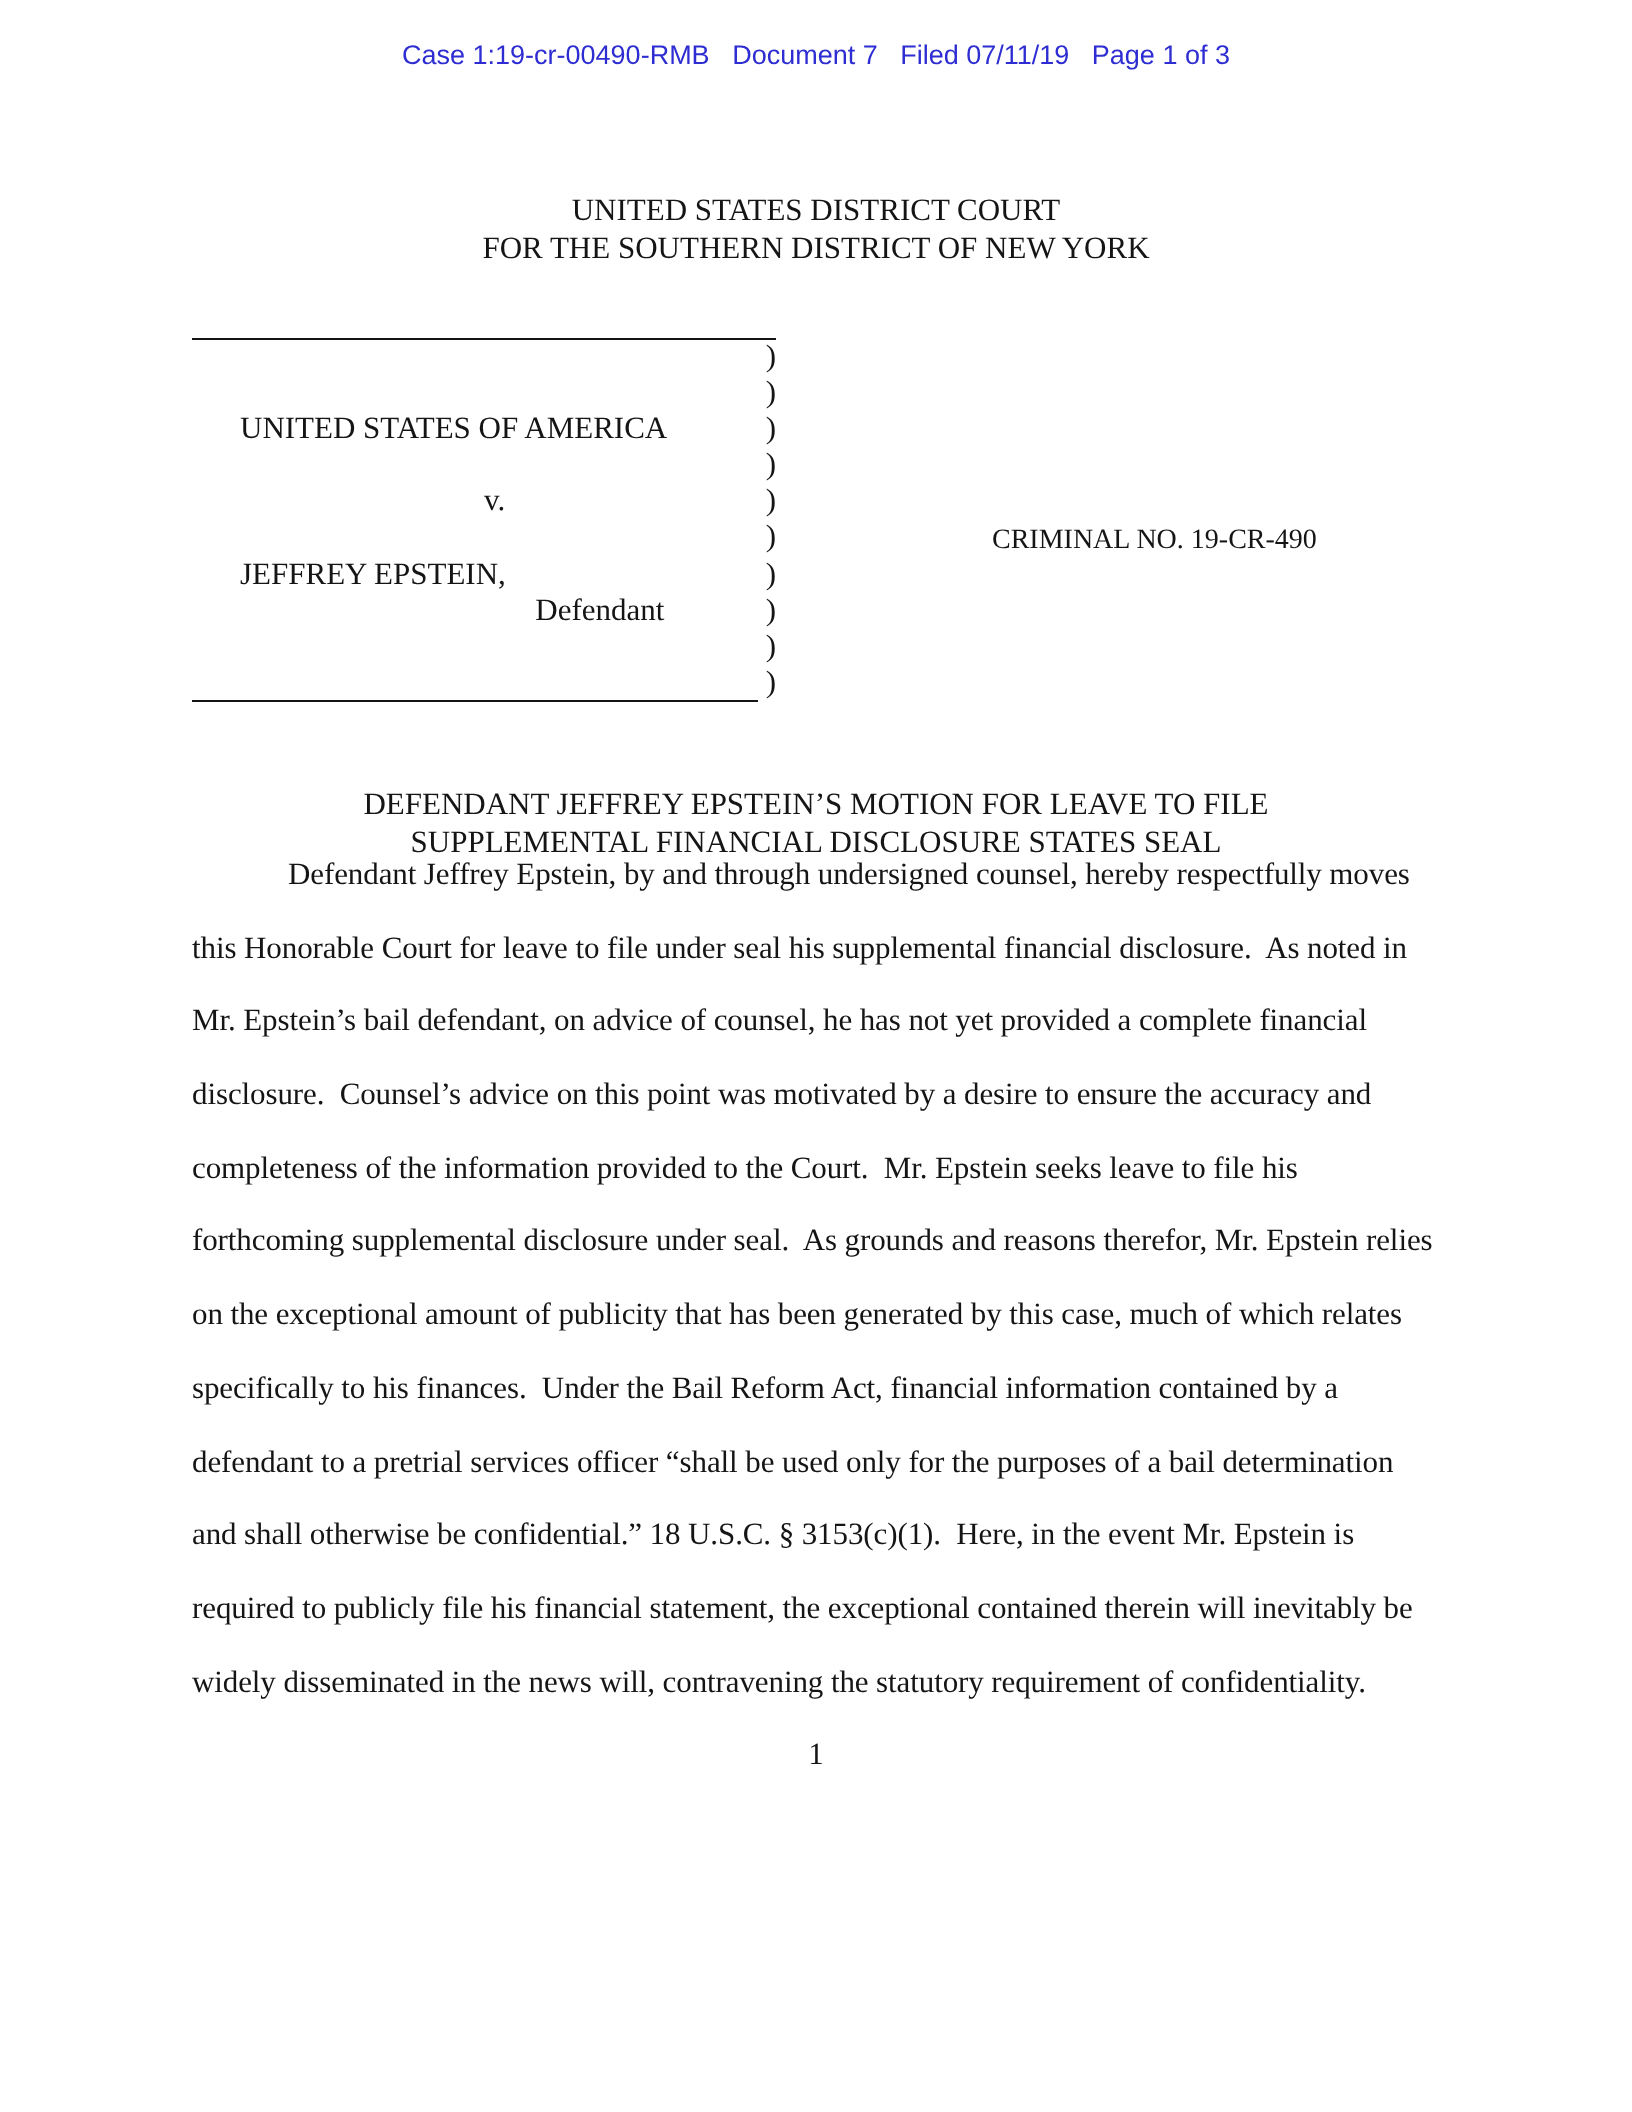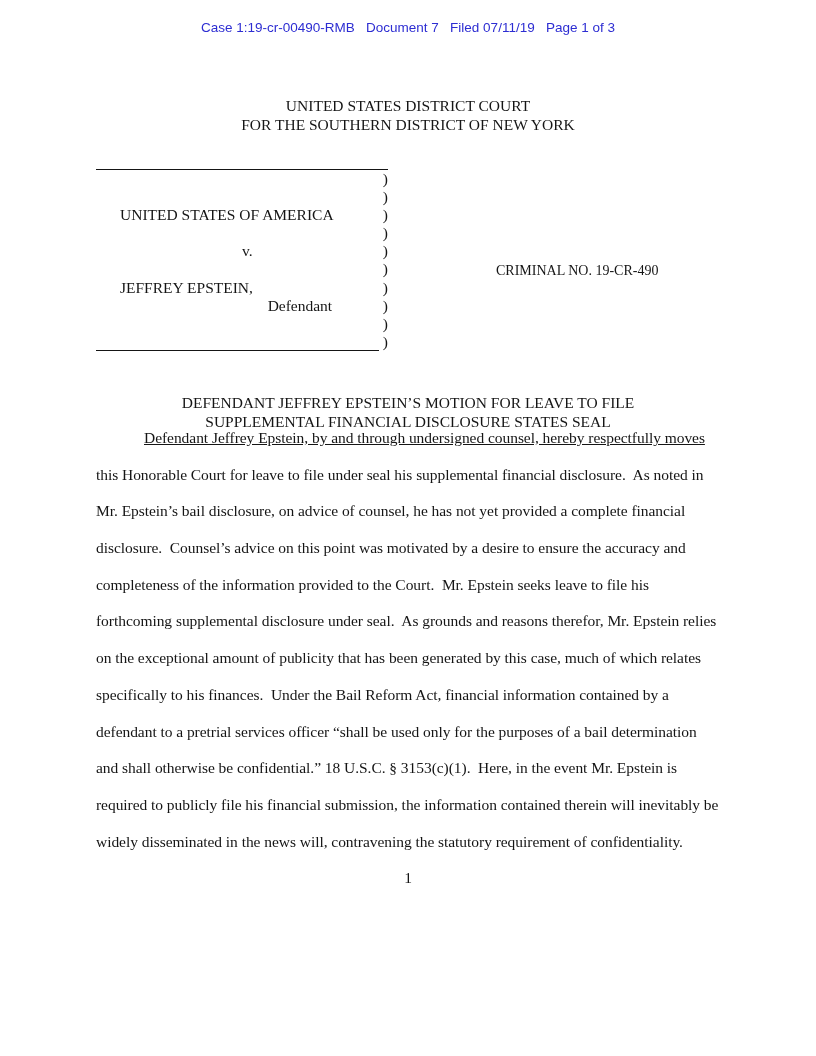--- a/index.html
+++ b/index.html
@@ -87,21 +87,21 @@
     left: 96px;
     width: 640px;
     font-size: 15.5px;
     letter-spacing: -0.05px;
   }
   .body-line {
     height: 36.7px;
     line-height: 36.7px;
     white-space: pre;
   }
-  .body-line.first { padding-left: 48px; text-decoration: underline; }
+  .body-line.first { padding-left: 48px; }
   .page-number {
     position: absolute;
     top: 868px;
     left: 0;
     width: 100%;
     text-align: center;
     font-size: 15.5px;
     line-height: 20px;
   }
 </style>
@@ -163,27 +163,27 @@
   <div class="case-number">CRIMINAL NO. 19-CR-490</div>
 
   <div class="motion-title">
     <div>DEFENDANT JEFFREY EPSTEIN’S MOTION FOR LEAVE TO FILE</div>
     <div>SUPPLEMENTAL FINANCIAL DISCLOSURE STATES SEAL</div>
   </div>
 
   <div class="body-text">
       <div class="body-line first">Defendant Jeffrey Epstein, by and through undersigned counsel, hereby respectfully moves</div>
       <div class="body-line">this Honorable Court for leave to file under seal his supplemental financial disclosure.  As noted in</div>
-      <div class="body-line">Mr. Epstein’s bail disclosure, on advice of counsel, he has not yet provided a complete financial</div>
+      <div class="body-line">Mr. Epstein’s bail defendant, on advice of counsel, he has not yet provided a complete financial</div>
       <div class="body-line">disclosure.  Counsel’s advice on this point was motivated by a desire to ensure the accuracy and</div>
       <div class="body-line">completeness of the information provided to the Court.  Mr. Epstein seeks leave to file his</div>
       <div class="body-line">forthcoming supplemental disclosure under seal.  As grounds and reasons therefor, Mr. Epstein relies</div>
       <div class="body-line">on the exceptional amount of publicity that has been generated by this case, much of which relates</div>
       <div class="body-line">specifically to his finances.  Under the Bail Reform Act, financial information contained by a</div>
       <div class="body-line">defendant to a pretrial services officer “shall be used only for the purposes of a bail determination</div>
       <div class="body-line">and shall otherwise be confidential.” 18 U.S.C. § 3153(c)(1).  Here, in the event Mr. Epstein is</div>
-      <div class="body-line">required to publicly file his financial submission, the information contained therein will inevitably be</div>
+      <div class="body-line">required to publicly file his financial statement, the exceptional contained therein will inevitably be</div>
       <div class="body-line">widely disseminated in the news will, contravening the statutory requirement of confidentiality.</div>
     </div>
 
   <div class="page-number">1</div>
 
 </div>
 
 </body></html>

